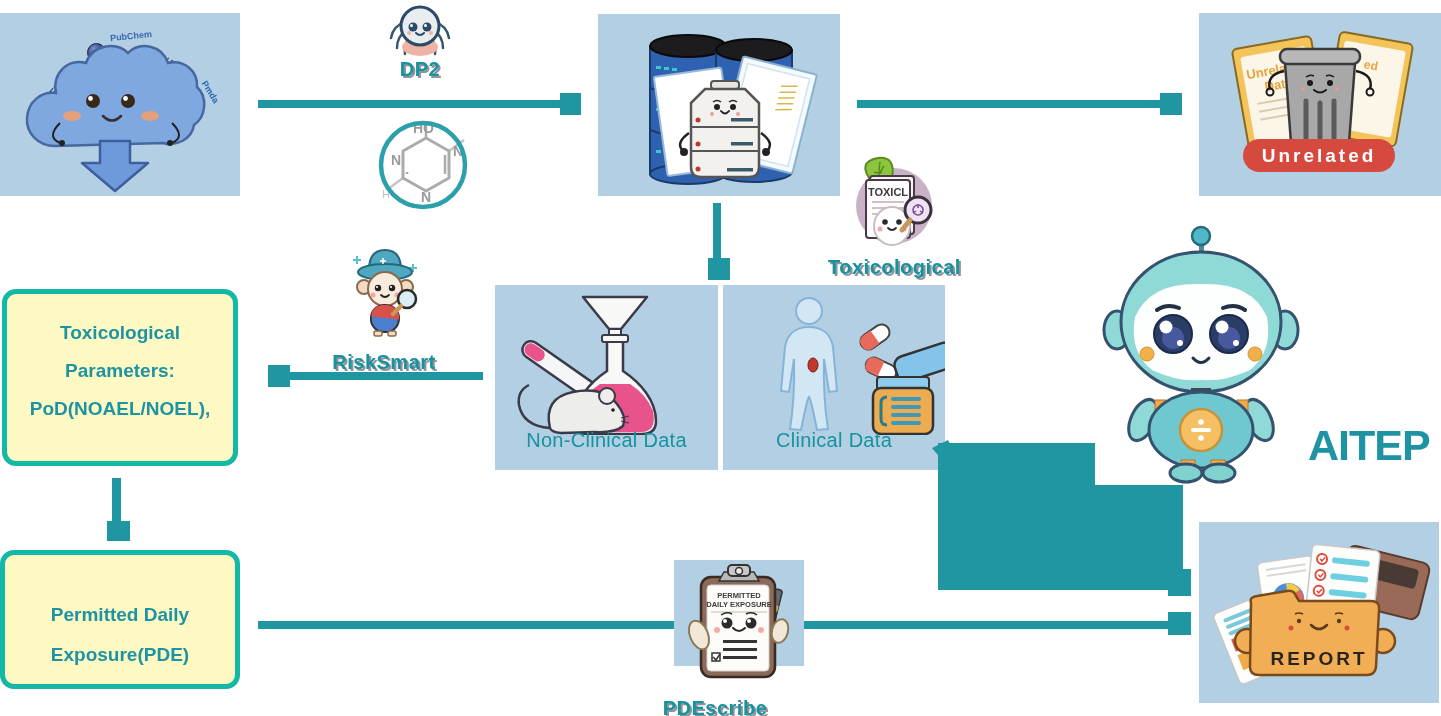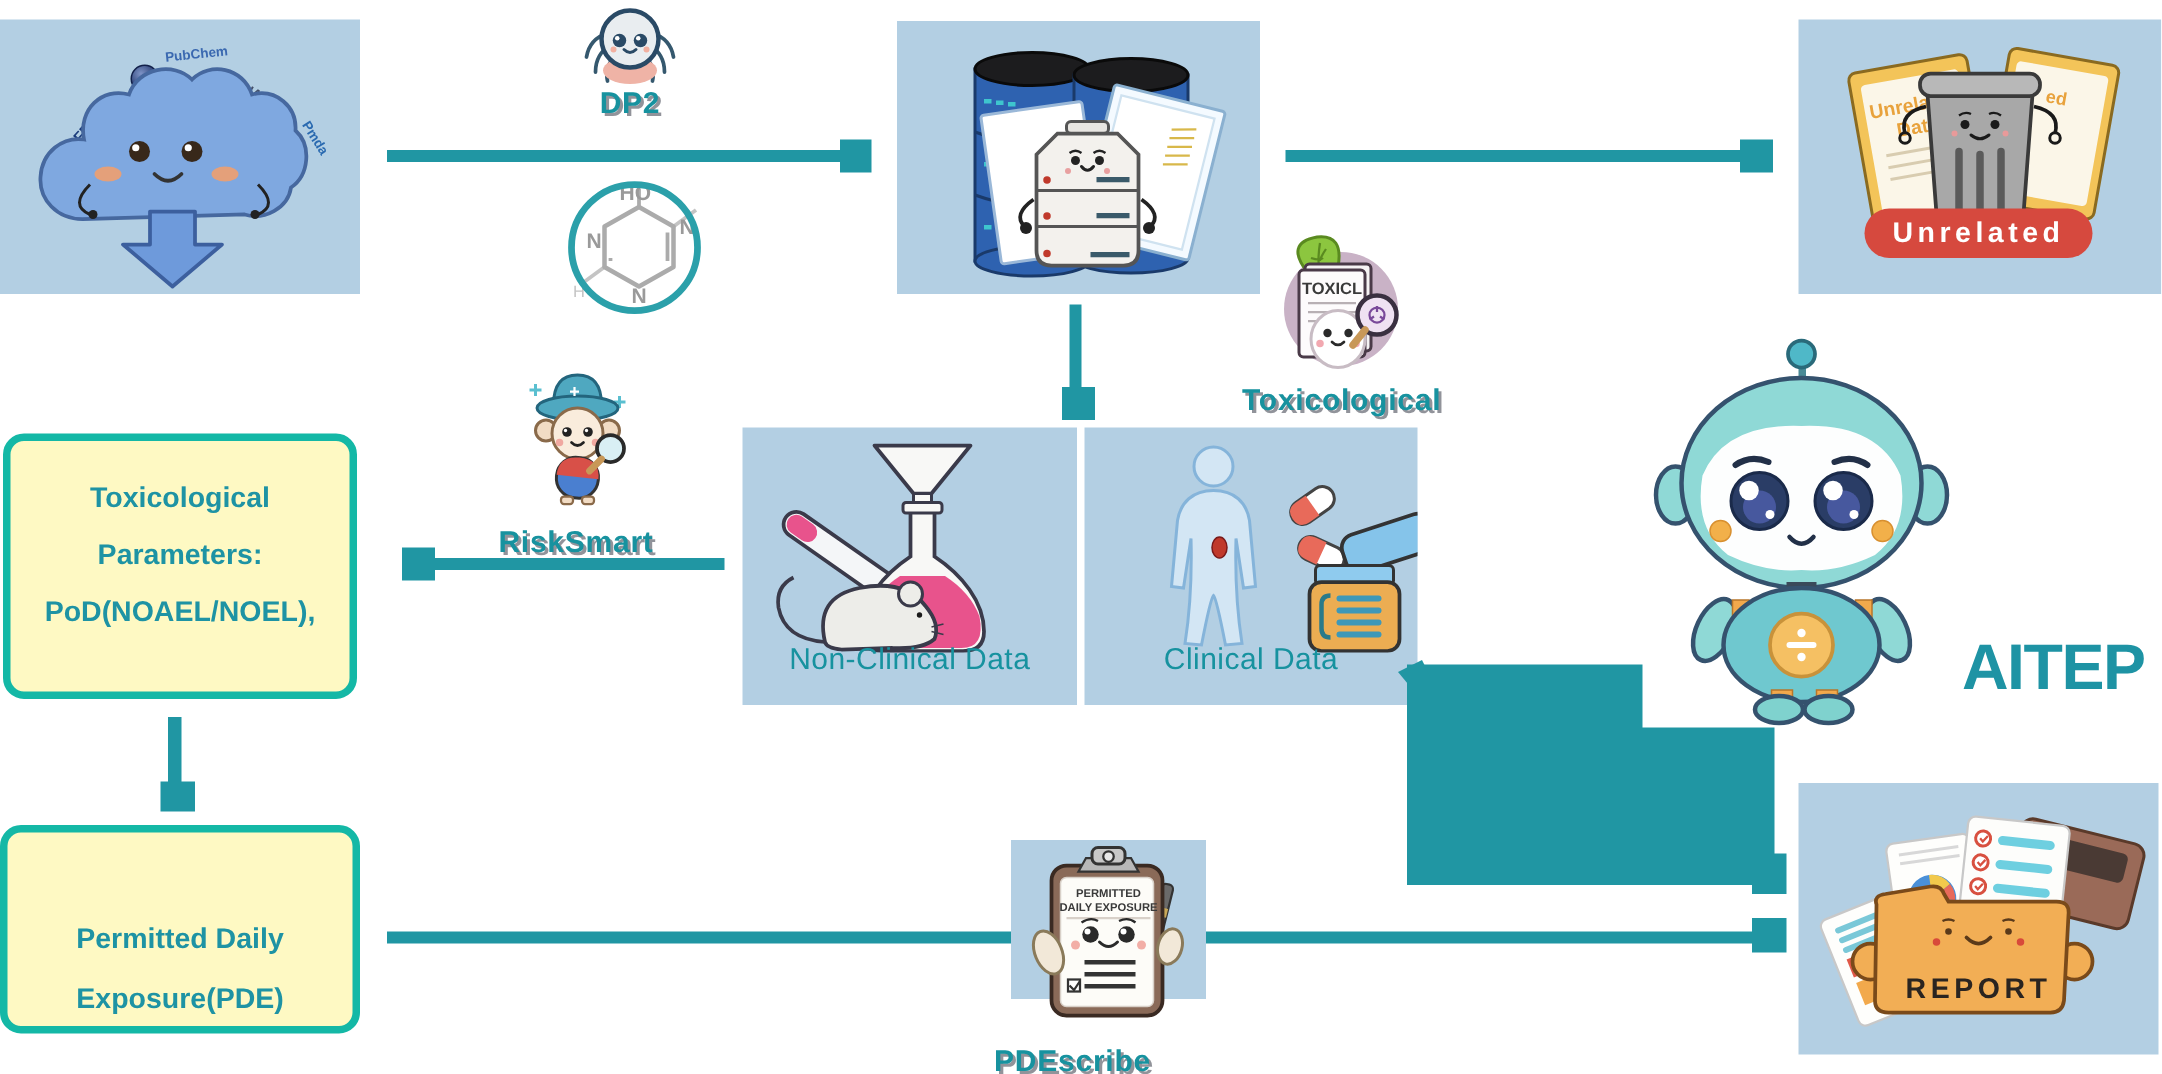--- a/index.html
+++ b/index.html
@@ -306,21 +306,21 @@
       <div>Toxicological</div>
       <div>Parameters:</div>
       <div>PoD(NOAEL/NOEL),</div>
     </div>
   </div>
 
   <div class="abs teal z1" style="left:112px;top:478px;width:9px;height:44px;"></div>
   <div class="abs teal z1" style="left:107px;top:521px;width:23px;height:20px;"></div>
 
   <div class="abs outline-box" style="left:0;top:550px;width:240px;height:139px;">
-    <div class="param-text" style="padding-top:52px;line-height:40px;">
+    <div class="param-text" style="padding-top:40px;line-height:40px;">
       <div>Permitted Daily</div>
       <div>Exposure(PDE)</div>
     </div>
   </div>
 
   <div class="abs teal z1" style="left:258px;top:621px;width:910px;height:8px;"></div>
   <div class="abs teal z1" style="left:1168px;top:612px;width:23px;height:23px;"></div>
 
   <div class="abs bluebox z2" style="left:650px;top:560px;width:130px;height:106px;margin-left:24px;">
     <svg width="130" height="130" viewBox="0 0 130 130">

